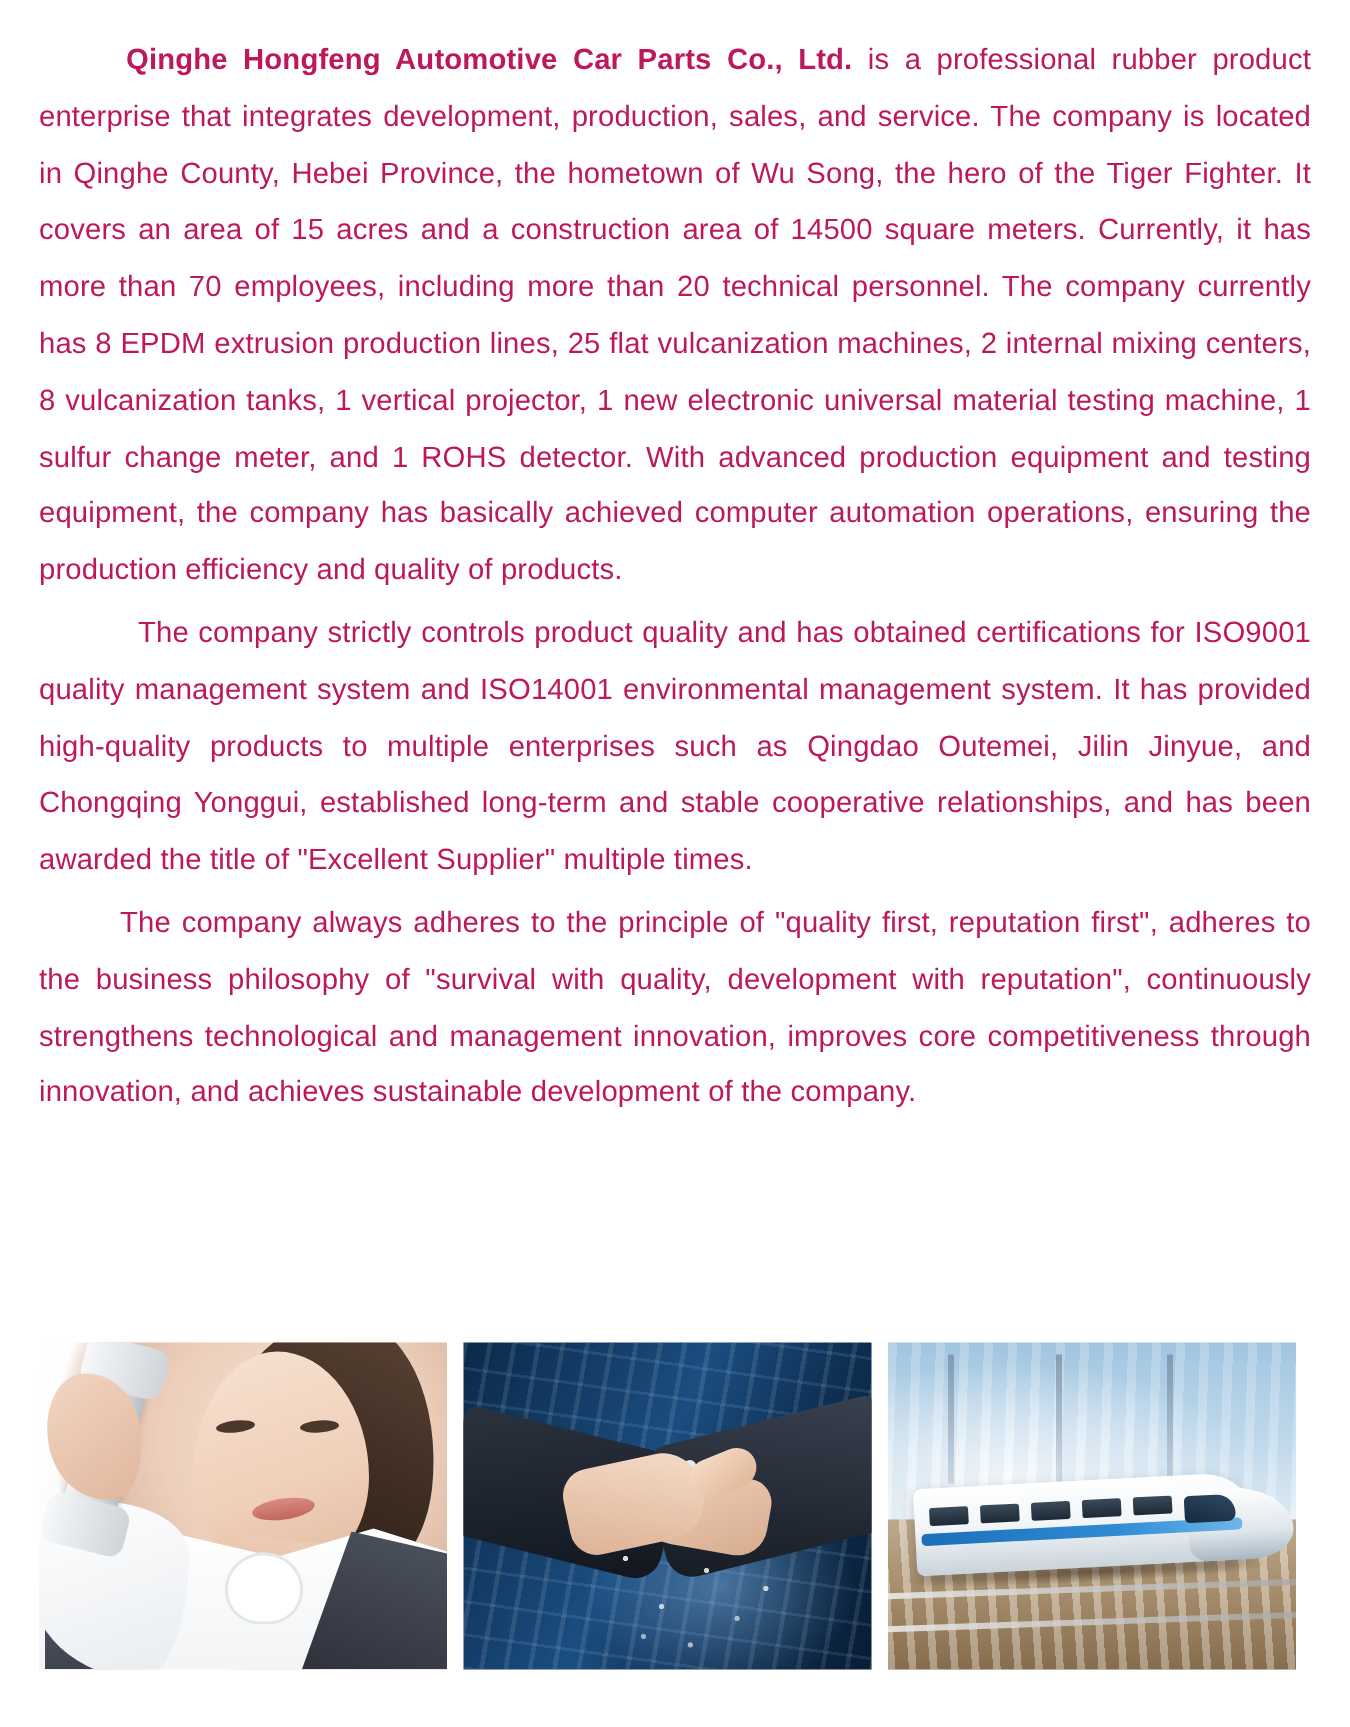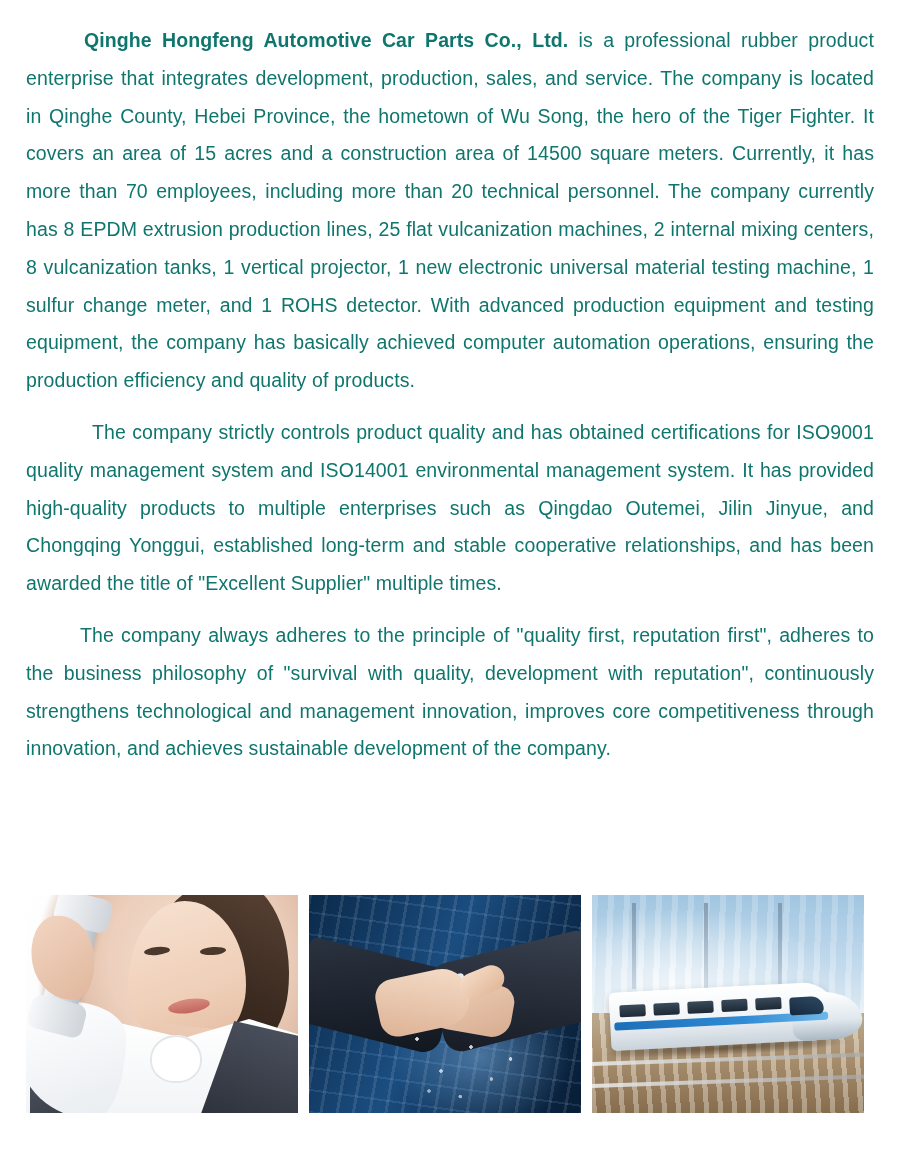--- a/index.html
+++ b/index.html
@@ -19,28 +19,28 @@
     width: 900px;
     height: 1151px;
     box-sizing: border-box;
     padding: 22px 26px 0 26px;
   }
   .body-text {
     font-size: 19.5px;
     line-height: 37.8px;
     text-align: justify;
     text-justify: inter-word;
-    color: #0f766e;
+    color: #be185d;
     letter-spacing: 0.1px;
   }
   .para {
     margin: 0 0 0 0;
   }
   .para + .para {
-    margin-top: 14px;
+    margin-top: 4px;
   }
   .indent-1::before {
     content: "";
     display: inline-block;
     width: 58px;
   }
   .indent-2::before {
     content: "";
     display: inline-block;
     width: 66px;

